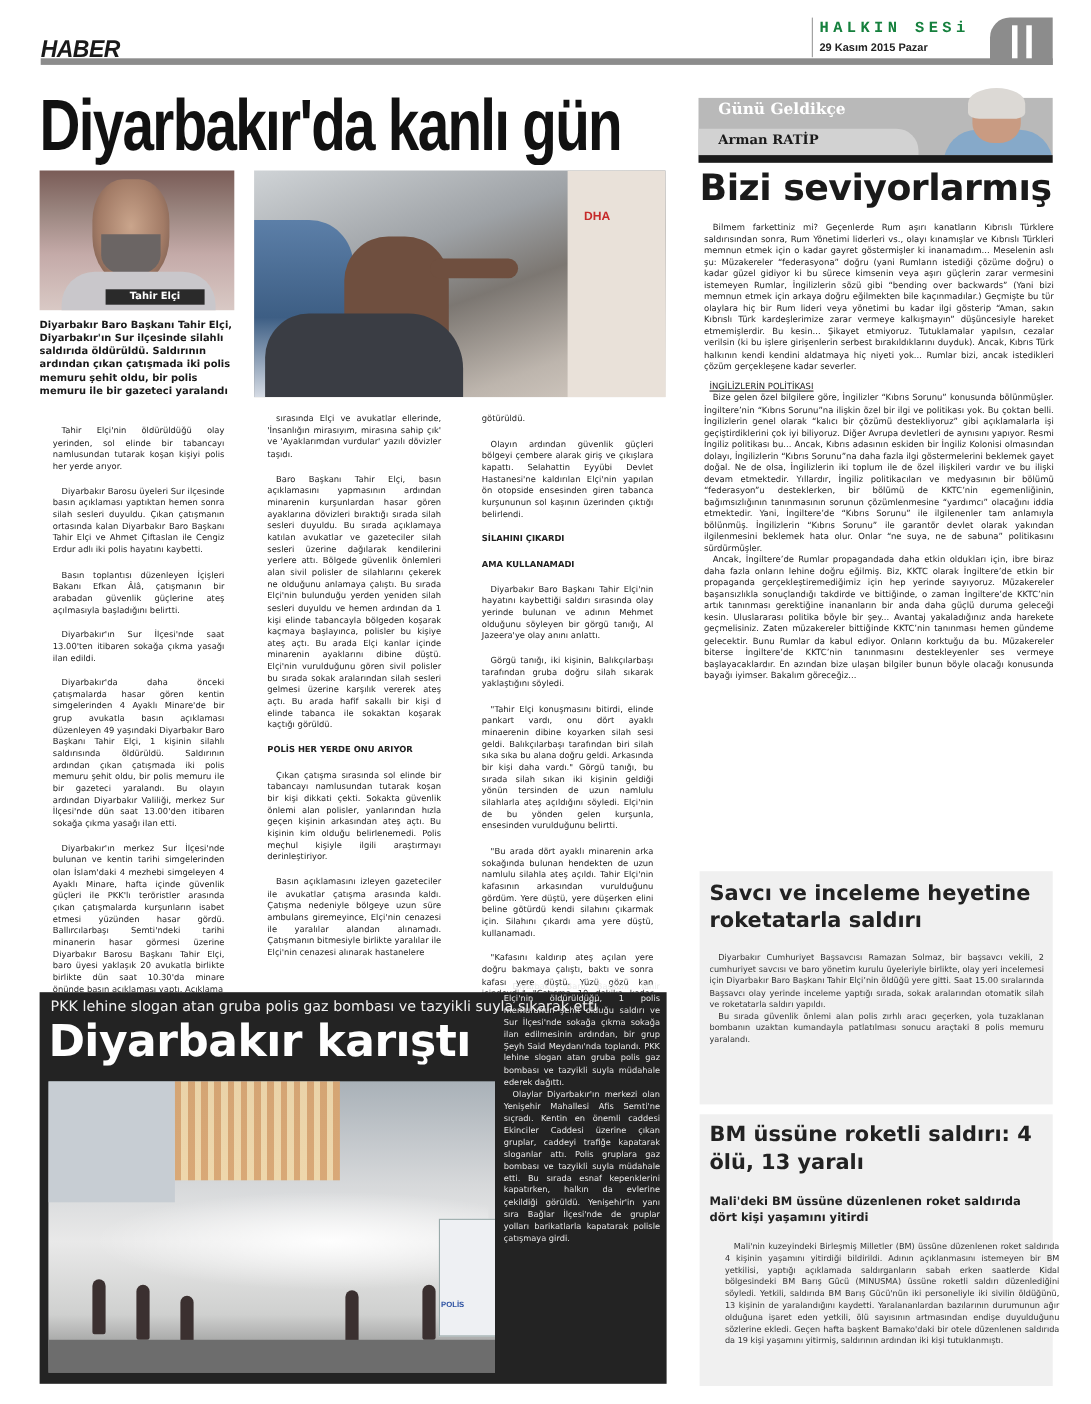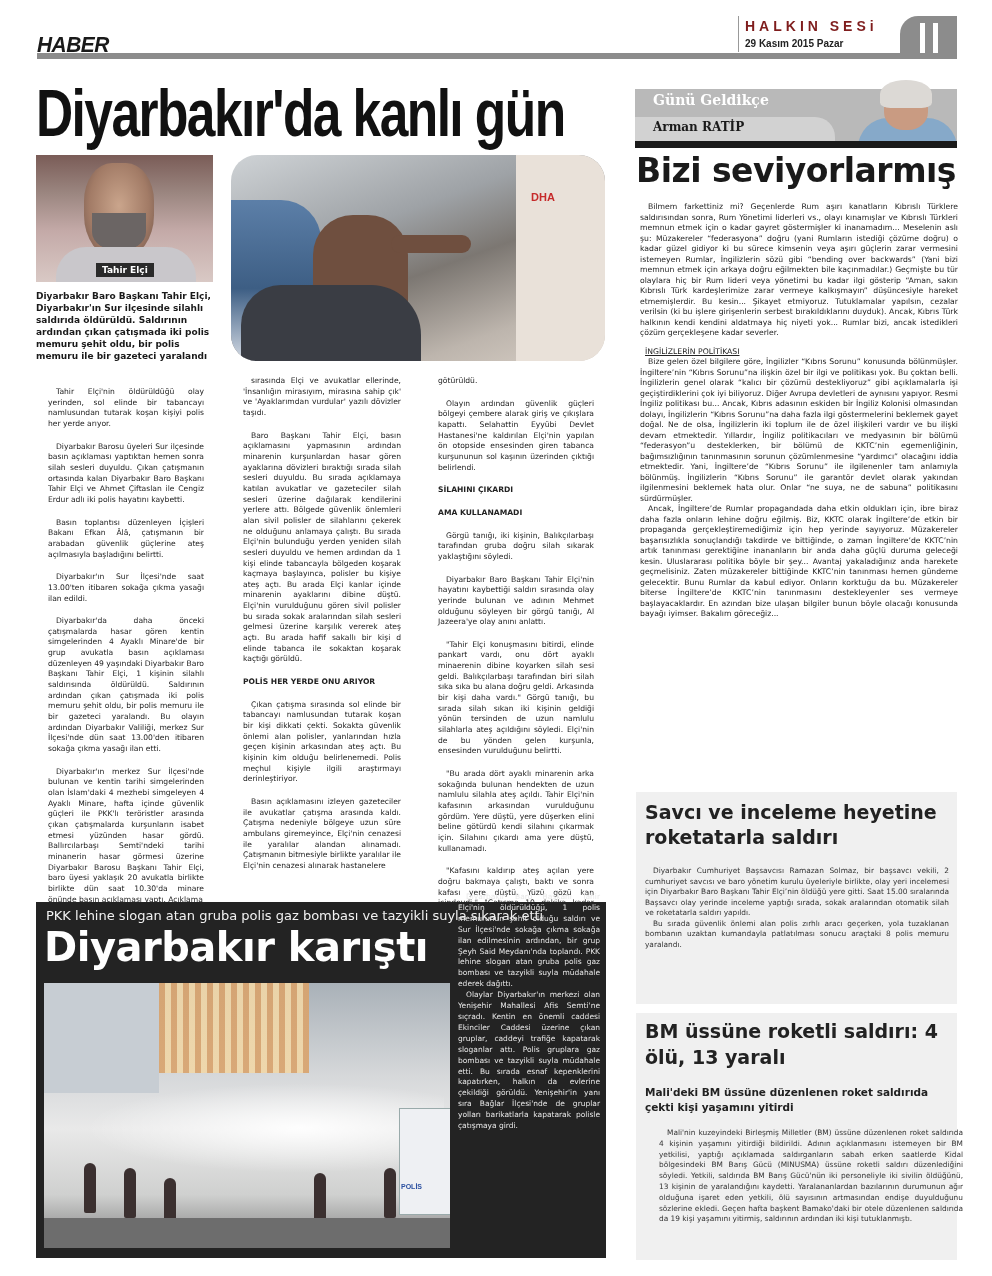--- a/index.html
+++ b/index.html
@@ -3,38 +3,38 @@
 <meta charset="utf-8">
 <style>
   html, body { margin:0; padding:0; background:#ffffff; }
   body { width:992px; height:1276px; position:relative; overflow:hidden; font-family:"DejaVu Sans", sans-serif; color:#1a1a1a; }
   .abs { position:absolute; }
 
   
   .section-label { left:37px; top:32px; font-family:"Liberation Sans", sans-serif; font-weight:bold; font-style:italic; font-size:22px; letter-spacing:-0.5px; color:#1a1a1a; transform:scaleX(0.95); transform-origin:left; }
   .header-bar { left:37px; top:53px; width:920px; height:6px; background:#8c8c8c; }
   .header-divider { left:738px; top:16px; width:1px; height:36px; background:#999; }
-  .paper-name { left:745px; top:18px; font-family:Liberation Sans, sans-serif; font-weight:bold; font-size:14px; letter-spacing:4px; color:#7f1d1d; }
+  .paper-name { left:745px; top:18px; font-family:Liberation Mono, monospace; font-weight:bold; font-size:14px; letter-spacing:4px; color:#15803d; }
   .paper-date { left:745px; top:38px; font-family:"Liberation Sans", sans-serif; font-size:10px; font-weight:bold; color:#222; }
   .page-tab { left:900px; top:16px; width:57px; height:43px; background:#8c8c8c; border-top-left-radius:18px; }
   .page-num { left:900px; top:16px; width:57px; height:43px; display:flex; align-items:center; justify-content:center; gap:8px; }
   .page-num span { width:5px; height:30px; background:#fff; display:block; }
 
   
   .main-headline { left:36px; top:78px; font-family:"Liberation Sans", sans-serif; font-weight:bold; font-size:66px; line-height:70px; letter-spacing:-2px; color:#111; transform:scaleX(0.78); transform-origin:left; white-space:nowrap; }
 
   
   .photo { overflow:hidden; }
   .photo-elci { left:36px; top:155px; width:177px; height:127px; background:linear-gradient(180deg,#7a5c57 0%,#9b8680 30%,#c4aaa8 60%,#d9c9c5 100%); }
   .photo-elci .face { position:absolute; left:48px; top:8px; width:70px; height:95px; border-radius:40% 40% 45% 45%; background:radial-gradient(ellipse at 50% 45%,#caa58c 0%,#a27b66 60%,#6b5148 100%); }
   .photo-elci .beard { position:absolute; left:56px; top:58px; width:54px; height:38px; border-radius:0 0 50% 50%; background:#6b6564; }
   .photo-elci .suit { position:absolute; left:20px; top:92px; width:140px; height:40px; border-radius:30px 30px 0 0; background:#c9c7cb; }
-  .photo-caption-tag { left:96px; top:263px; background:#2a2a2a; color:#fff; font-family:"DejaVu Sans", sans-serif; font-size:9px; font-weight:bold; padding:2px 6px; }
-
-  .photo-gun { left:231px; top:155px; width:374px; height:206px; background:linear-gradient(160deg,#cfd3d6 0%,#9ea2a6 35%,#7c7772 55%,#bdb5ad 80%,#d8cfc6 100%);border-radius:26px; }
+  .photo-caption-tag { left:96px; top:263px; background:#2a2a2a; color:#fff; font-family:"DejaVu Sans", sans-serif; font-size:9px; font-weight:bold; padding:2px 22px; }
+
+  .photo-gun { left:231px; top:155px; width:374px; height:206px; background:linear-gradient(160deg,#cfd3d6 0%,#9ea2a6 35%,#7c7772 55%,#bdb5ad 80%,#d8cfc6 100%); }
   .photo-gun .car { position:absolute; left:0; top:45px; width:90px; height:161px; background:linear-gradient(180deg,#5c7fa8,#3d5e84 55%,#d5dbe4); border-top-right-radius:40px; }
   .photo-gun .man1 { position:absolute; left:82px; top:60px; width:95px; height:140px; background:#6f4f3f; border-radius:40px 40px 0 0; }
   .photo-gun .arm { position:absolute; left:160px; top:80px; width:80px; height:18px; background:#6f4f3f; border-radius:9px; }
   .photo-gun .man2 { position:absolute; left:10px; top:130px; width:180px; height:76px; background:#3a3d44; border-radius:40px 50px 0 0; }
   .photo-gun .wall { position:absolute; left:285px; top:0; width:89px; height:206px; background:#e9e1d9; }
   .photo-gun .dha { position:absolute; left:300px; top:36px; font-family:"Liberation Sans", sans-serif; font-weight:bold; font-size:11px; color:#c62a2a; }
 
   
   .deck { left:36px; top:290px; width:180px; font-family:"DejaVu Sans", sans-serif; font-weight:bold; font-size:9px; line-height:12px; color:#1a1a1a; }
 
@@ -137,22 +137,22 @@
   <p class="subhead">POLİS HER YERDE ONU ARIYOR</p>
   <p>Çıkan çatışma sırasında sol elinde bir tabancayı namlusundan tutarak koşan bir kişi dikkati çekti. Sokakta güvenlik önlemi alan polisler, yanlarından hızla geçen kişinin arkasından ateş açtı. Bu kişinin kim olduğu belirlenemedi. Polis meçhul kişiyle ilgili araştırmayı derinleştiriyor.</p>
   <p>Basın açıklamasını izleyen gazeteciler ile avukatlar çatışma arasında kaldı. Çatışma nedeniyle bölgeye uzun süre ambulans giremeyince, Elçi'nin cenazesi ile yaralılar alandan alınamadı. Çatışmanın bitmesiyle birlikte yaralılar ile Elçi'nin cenazesi alınarak hastanelere</p>
 </div>
 
 <div class="abs col col3">
   <p style="text-indent:0">götürüldü.</p>
   <p>Olayın ardından güvenlik güçleri bölgeyi çembere alarak giriş ve çıkışlara kapattı. Selahattin Eyyübi Devlet Hastanesi'ne kaldırılan Elçi'nin yapılan ön otopside ensesinden giren tabanca kurşununun sol kaşının üzerinden çıktığı belirlendi.</p>
   <p class="subhead">SİLAHINI ÇIKARDI</p>
   <p class="subhead" style="margin-top:0">AMA KULLANAMADI</p>
+  <p>Diyarbakır Baro Başkanı Tahir Elçi'nin hayatını kaybettiği saldırı sırasında olay yerinde bulunan ve adının Mehmet olduğunu söyleyen bir görgü tanığı, Al Jazeera'ye olay anını anlattı.</p>
   <p>Görgü tanığı, iki kişinin, Balıkçılarbaşı tarafından gruba doğru silah sıkarak yaklaştığını söyledi.</p>
-  <p>Diyarbakır Baro Başkanı Tahir Elçi'nin hayatını kaybettiği saldırı sırasında olay yerinde bulunan ve adının Mehmet olduğunu söyleyen bir görgü tanığı, Al Jazeera'ye olay anını anlattı.</p>
   <p>"Tahir Elçi konuşmasını bitirdi, elinde pankart vardı, onu dört ayaklı minaerenin dibine koyarken silah sesi geldi. Balıkçılarbaşı tarafından biri silah sıka sıka bu alana doğru geldi. Arkasında bir kişi daha vardı." Görgü tanığı, bu sırada silah sıkan iki kişinin geldiği yönün tersinden de uzun namlulu silahlarla ateş açıldığını söyledi. Elçi'nin de bu yönden gelen kurşunla, ensesinden vurulduğunu belirtti.</p>
   <p>"Bu arada dört ayaklı minarenin arka sokağında bulunan hendekten de uzun namlulu silahla ateş açıldı. Tahir Elçi'nin kafasının arkasından vurulduğunu gördüm. Yere düştü, yere düşerken elini beline götürdü kendi silahını çıkarmak için. Silahını çıkardı ama yere düştü, kullanamadı.</p>
   <p>"Kafasını kaldırıp ateş açılan yere doğru bakmaya çalıştı, baktı ve sonra kafası yere düştü. Yüzü gözü kan içindeydi." "Çatışma 10 dakika kadar sürdü. O sırada kafamızı kaldıramadık."</p>
 </div>
 
 <div class="abs col-header-bg"></div>
 <div class="abs col-header-strip"></div>
 <div class="abs col-header-bar"></div>
 <div class="abs col-series">Günü Geldikçe</div>
 <div class="abs col-author">Arman RATİP</div>
@@ -171,21 +171,21 @@
 
 <div class="abs box1"></div>
 <div class="abs box1-title">Savcı ve inceleme heyetine roketatarla saldırı</div>
 <div class="abs box1-body">
   <p>Diyarbakır Cumhuriyet Başsavcısı Ramazan Solmaz, bir başsavcı vekili, 2 cumhuriyet savcısı ve baro yönetim kurulu üyeleriyle birlikte, olay yeri incelemesi için Diyarbakır Baro Başkanı Tahir Elçi’nin öldüğü yere gitti. Saat 15.00 sıralarında Başsavcı olay yerinde inceleme yaptığı sırada, sokak aralarından otomatik silah ve roketatarla saldırı yapıldı.</p>
   <p>Bu sırada güvenlik önlemi alan polis zırhlı aracı geçerken, yola tuzaklanan bombanın uzaktan kumandayla patlatılması sonucu araçtaki 8 polis memuru yaralandı.</p>
 </div>
 
 <div class="abs box2"></div>
 <div class="abs box2-title">BM üssüne roketli saldırı: 4 ölü, 13 yaralı</div>
-<div class="abs box2-sub">Mali'deki BM üssüne düzenlenen roket saldırıda çekti kişi yaşamını yitirdi</div>
+<div class="abs box2-sub">Mali'deki BM üssüne düzenlenen roket saldırıda dört kişi yaşamını yitirdi</div>
 <div class="abs box2-body">
   <p>Mali'nin kuzeyindeki Birleşmiş Milletler (BM) üssüne düzenlenen roket saldırıda 4 kişinin yaşamını yitirdiği bildirildi. Adının açıklanmasını istemeyen bir BM yetkilisi, yaptığı açıklamada saldırganların sabah erken saatlerde Kidal bölgesindeki BM Barış Gücü (MINUSMA) üssüne roketli saldırı düzenlediğini söyledi. Yetkili, saldırıda BM Barış Gücü'nün iki personeliyle iki sivilin öldüğünü, 13 kişinin de yaralandığını kaydetti. Yaralananlardan bazılarının durumunun ağır olduğuna işaret eden yetkili, ölü sayısının artmasından endişe duyulduğunu sözlerine ekledi. Geçen hafta başkent Bamako'daki bir otele düzenlenen saldırıda da 19 kişi yaşamını yitirmiş, saldırının ardından iki kişi tutuklanmıştı.</p>
 </div>
 
 <div class="abs dark-box"></div>
 <div class="abs dark-kicker">PKK lehine slogan atan gruba polis gaz bombası ve tazyikli suyla sıkarak etti</div>
 <div class="abs dark-headline">Diyarbakır karıştı</div>
 <div class="abs photo photo-water">
   <div class="bldg2"></div>
     <div class="bldg1"></div>

